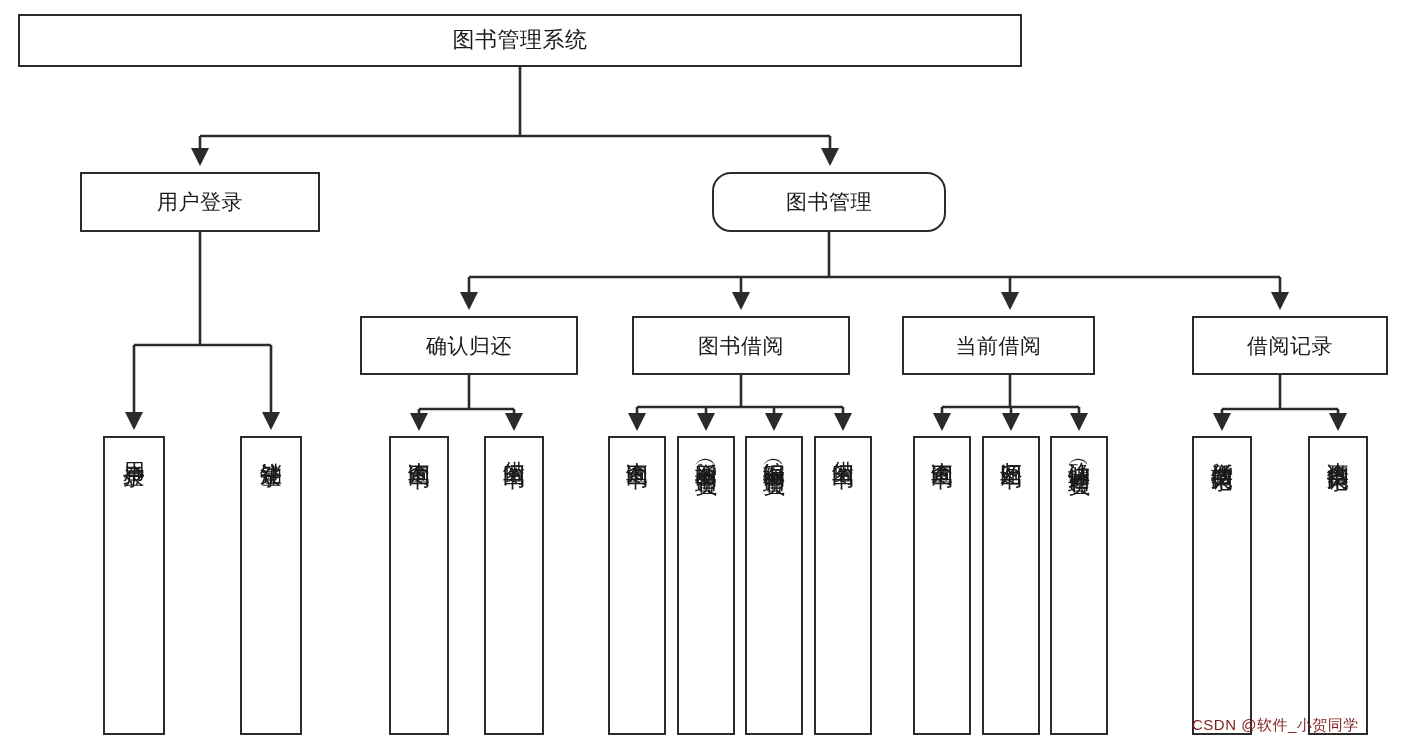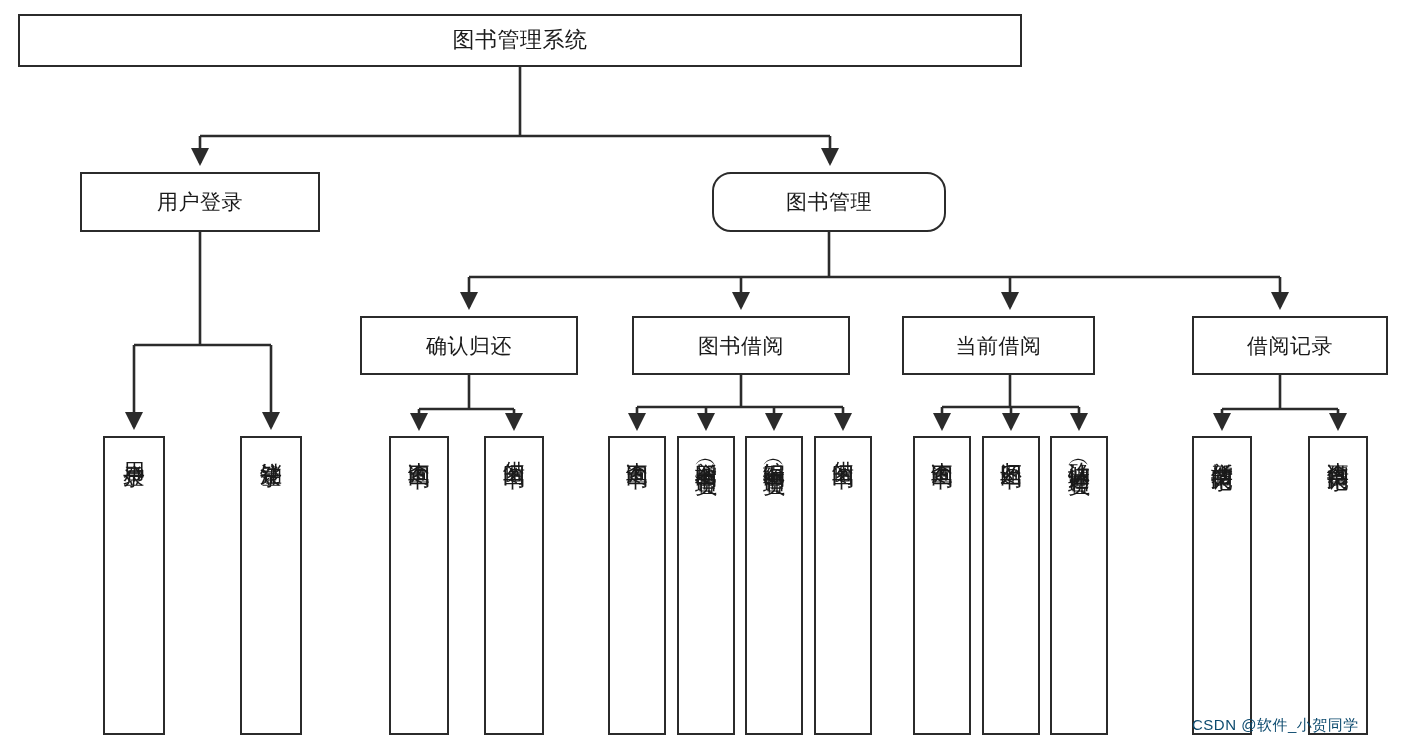--- a/index.html
+++ b/index.html
@@ -53,21 +53,21 @@
     writing-mode: vertical-rl;
     text-orientation: upright;
     font-size: 22px;
     letter-spacing: 2px;
     line-height: 1;
   }
   #title-node .label { font-size: 22px; }
   .watermark {
     position: absolute;
     font-size: 15px;
-    color: #0c4a6e;
+    color: #7f1d1d;
     white-space: nowrap;
     letter-spacing: 0.5px;
   }
 </style>
 </head>
 <body>
 
 <div id="canvas">
 
   <svg class="wires" viewBox="0 0 1405 747" xmlns="http://www.w3.org/2000/svg">

